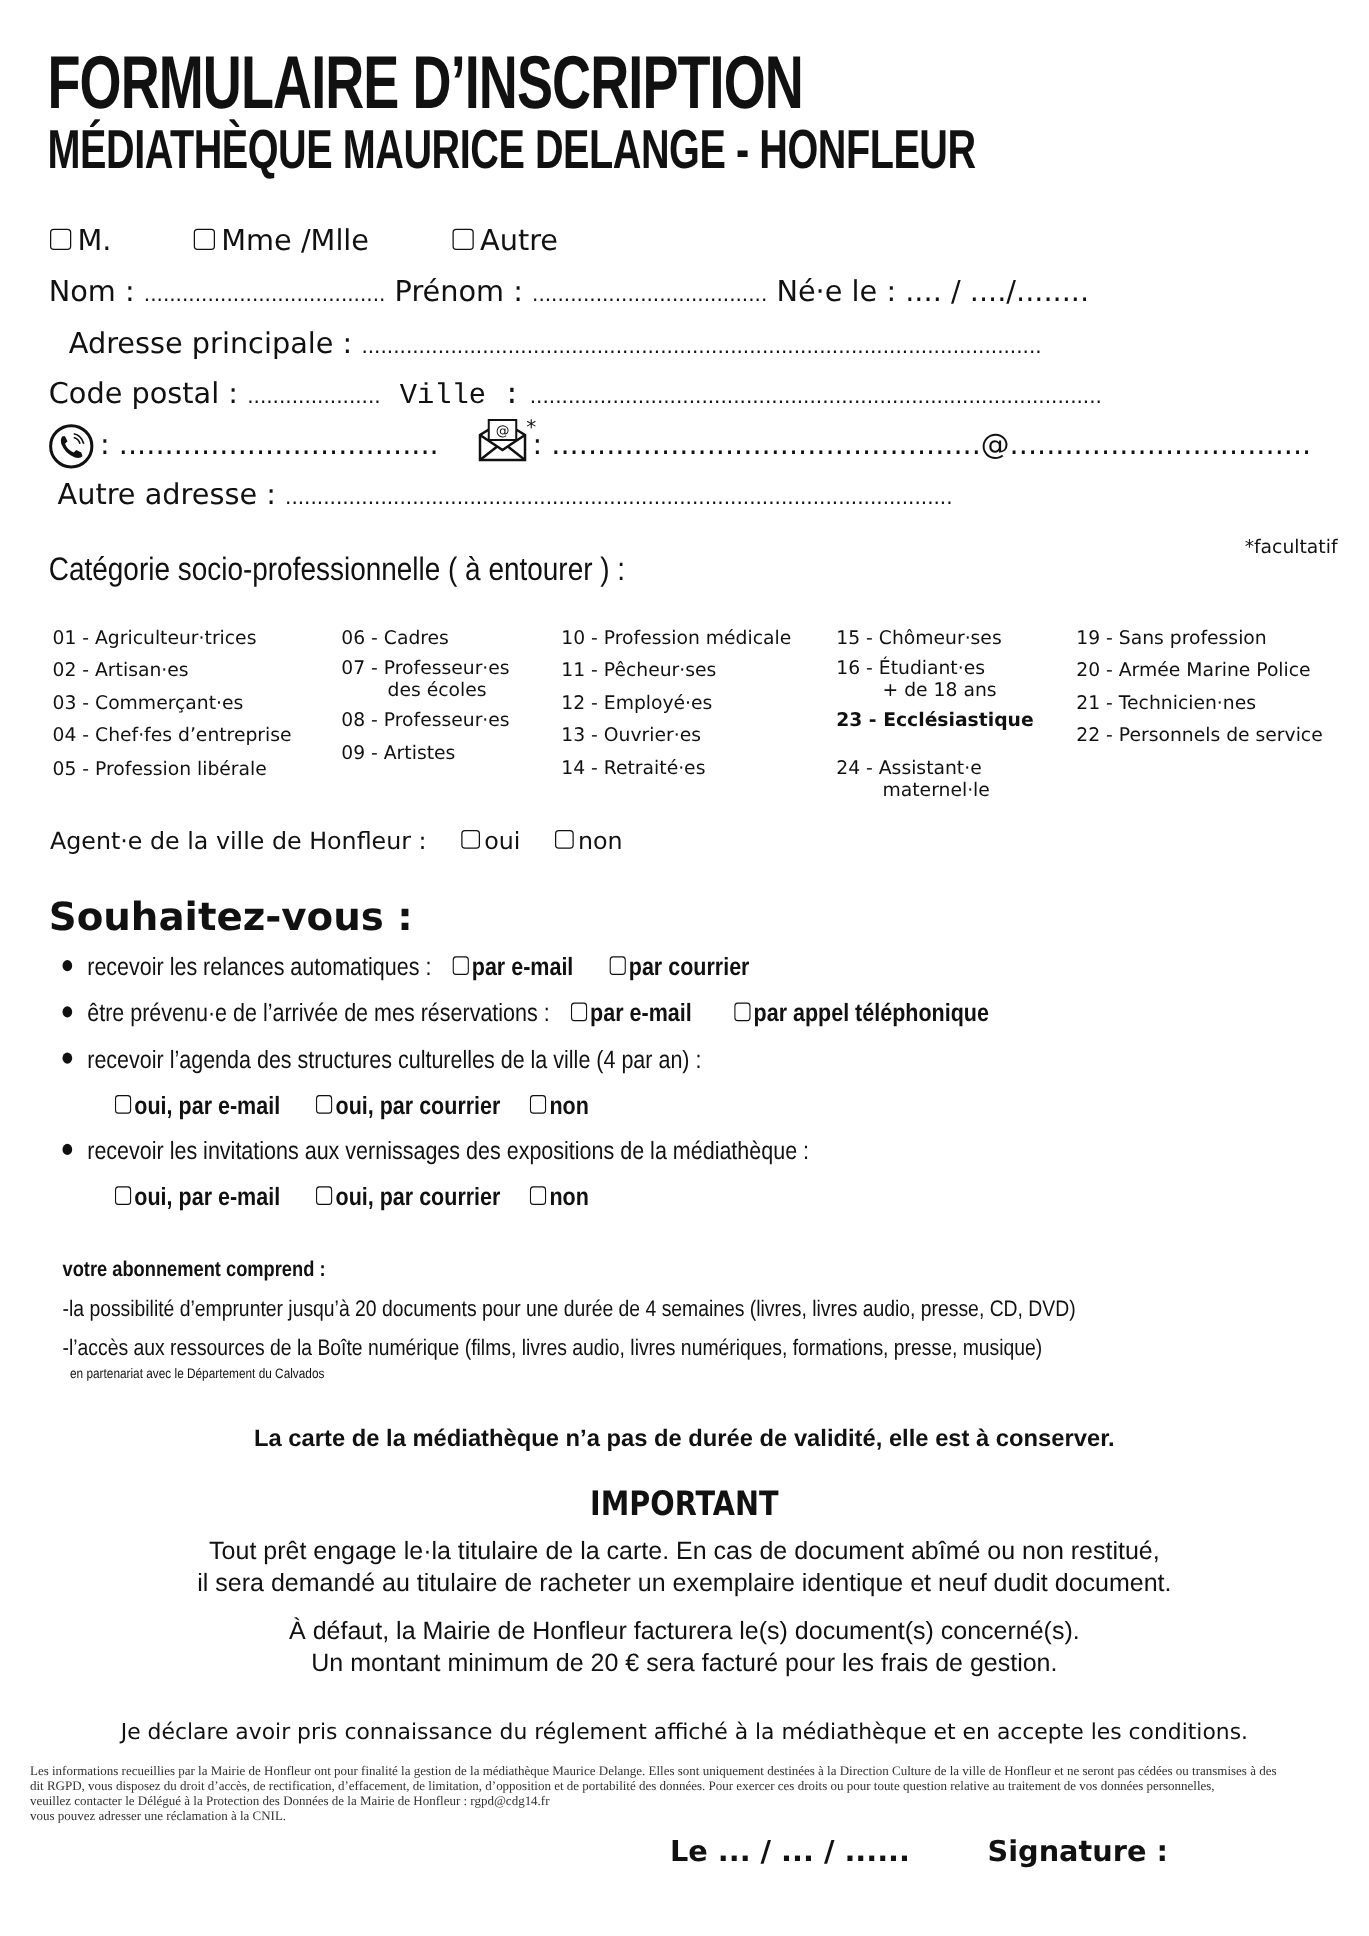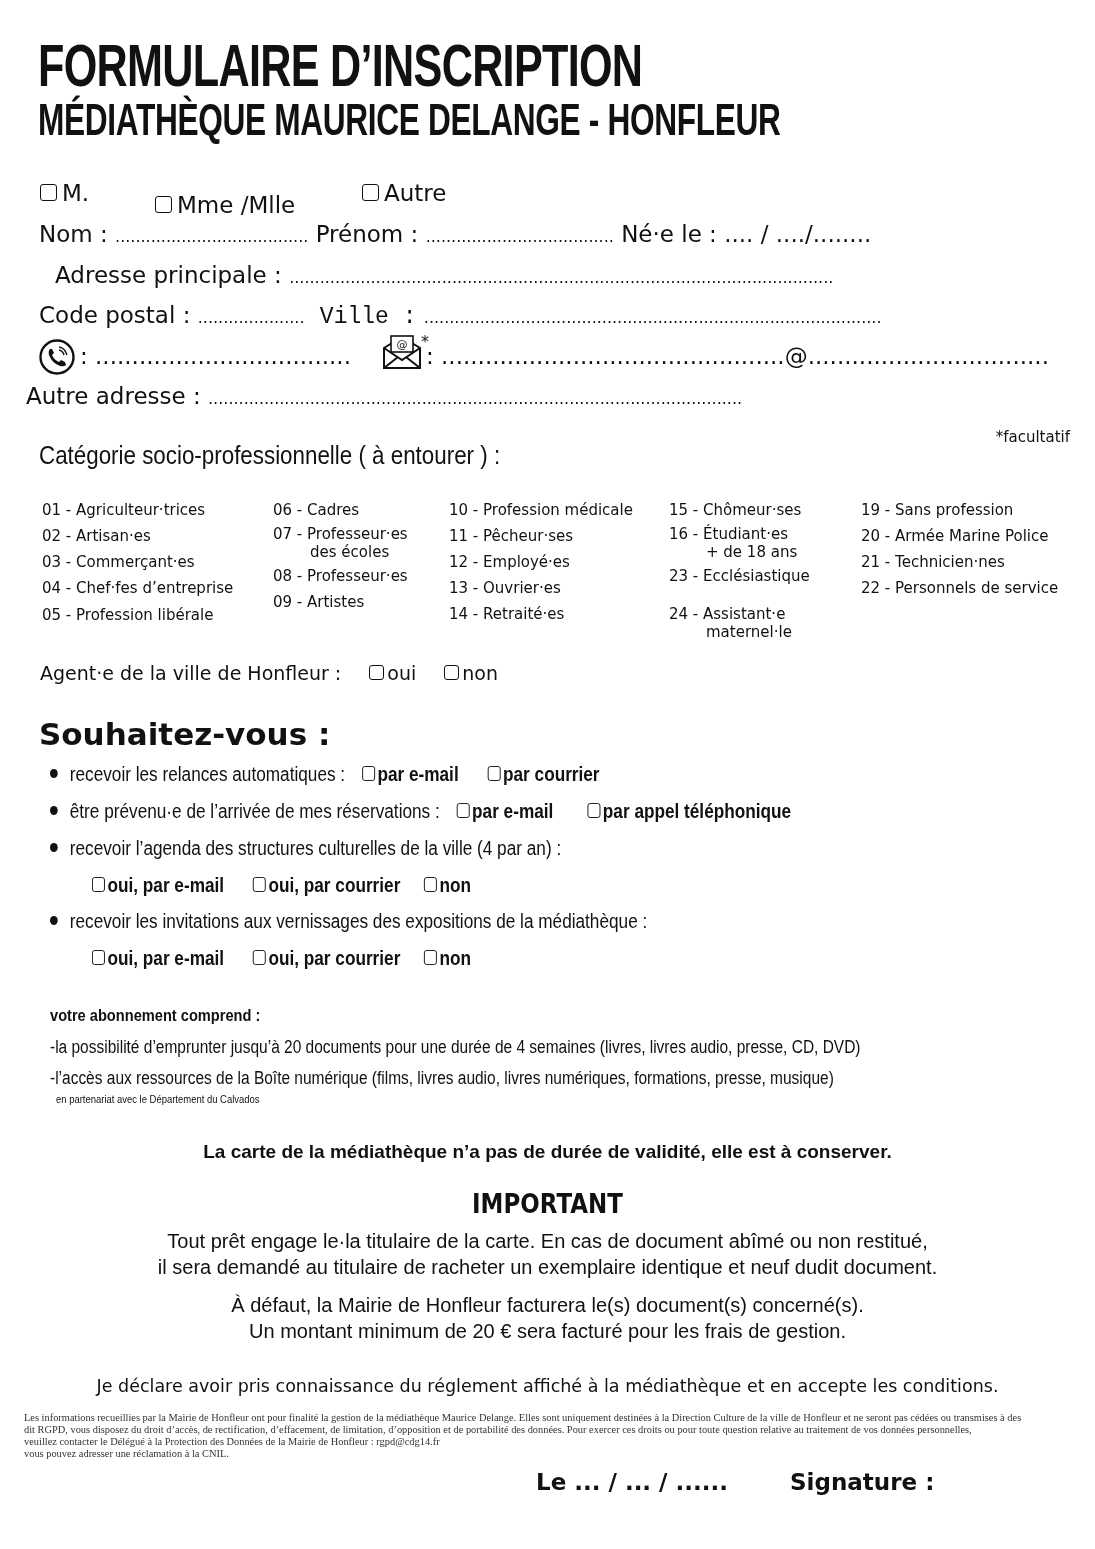--- a/index.html
+++ b/index.html
@@ -23,21 +23,21 @@
 </style>
 </head>
 <body>
 
 <div class="abs title1">FORMULAIRE D’INSCRIPTION</div>
 <div class="abs title2">MÉDIATHÈQUE MAURICE DELANGE - HONFLEUR</div>
 
 <div class="abs f24" style="left:40px;top:178px;">
   <span class="cb"></span><span>M.</span>
 </div>
-<div class="abs f24" style="left:155px;top:178px;margin-top:12px;">
+<div class="abs f24" style="left:155px;top:178px;">
   <span class="cb"></span><span>Mme /Mlle</span>
 </div>
 <div class="abs f24" style="left:362px;top:178px;">
   <span class="cb"></span><span>Autre</span>
 </div>
 
 <div class="abs f24" style="left:39px;top:219px;">
   <span>Nom :</span>
   <span class="dots" style="font-size:16px;">......................................</span>
   <span>Prénom :</span>
@@ -74,21 +74,21 @@
     <text x="20" y="14" font-size="11" text-anchor="middle" font-family="DejaVu Sans, sans-serif" fill="#111">@</text>
     <path d="M2 14 L20 26 L38 14" fill="none" stroke="#111" stroke-width="2"></path>
     <path d="M2 34 L16 23 M38 34 L24 23" fill="none" stroke="#111" stroke-width="2"></path>
   </svg>
 </div>
 <div class="abs" style="left:421px;top:332px;font-size:16px;">*</div>
 <div class="abs f24" style="left:426px;top:341px;">
   <span>: ...............................................</span><span>@</span><span>.................................</span>
 </div>
 
-<div class="abs f24" style="left:26px;top:381px;">
+<div class="abs f24" style="left:46px;top:381px;">
   <span>Autre adresse :</span>
   <span class="dots" style="font-size:16px;">.........................................................................................................</span>
 </div>
 
 <div class="abs" style="right:25px;top:428px;font-size:15px;">*facultatif</div>
 
 <div class="abs cond" style="left:39px;top:440px;font-size:26px;">Catégorie socio-professionnelle ( à entourer ) :</div>
 
 <div class="abs cat" style="left:42px;top:497px;">
   <div class="it">01 - Agriculteur·trices</div>
@@ -112,21 +112,21 @@
   <div class="it">12 - Employé·es</div>
   <div class="it">13 - Ouvrier·es</div>
   <div class="it">14 - Retraité·es</div>
 </div>
 <div class="abs cat" style="left:669px;top:497px;">
   <div class="it">15 - Chômeur·ses</div>
   <div class="it two" style="margin-top:-2px;">
     <div>16 - Étudiant·es</div>
     <div class="l2">+ de 18 ans</div>
   </div>
-  <div class="it" style="margin-top:-2px;">23 - Ecclésiastique</div>
+  <div class="it" style="margin-top:-2px;font-weight:bold;">23 - Ecclésiastique</div>
   <div class="it two" style="margin-top:12px;">
     <div>24 - Assistant·e</div>
     <div class="l2">maternel·le</div>
   </div>
 </div>
 <div class="abs cat" style="left:861px;top:497px;">
   <div class="it">19 - Sans profession</div>
   <div class="it">20 - Armée Marine Police</div>
   <div class="it">21 - Technicien·nes</div>
   <div class="it">22 - Personnels de service</div>

